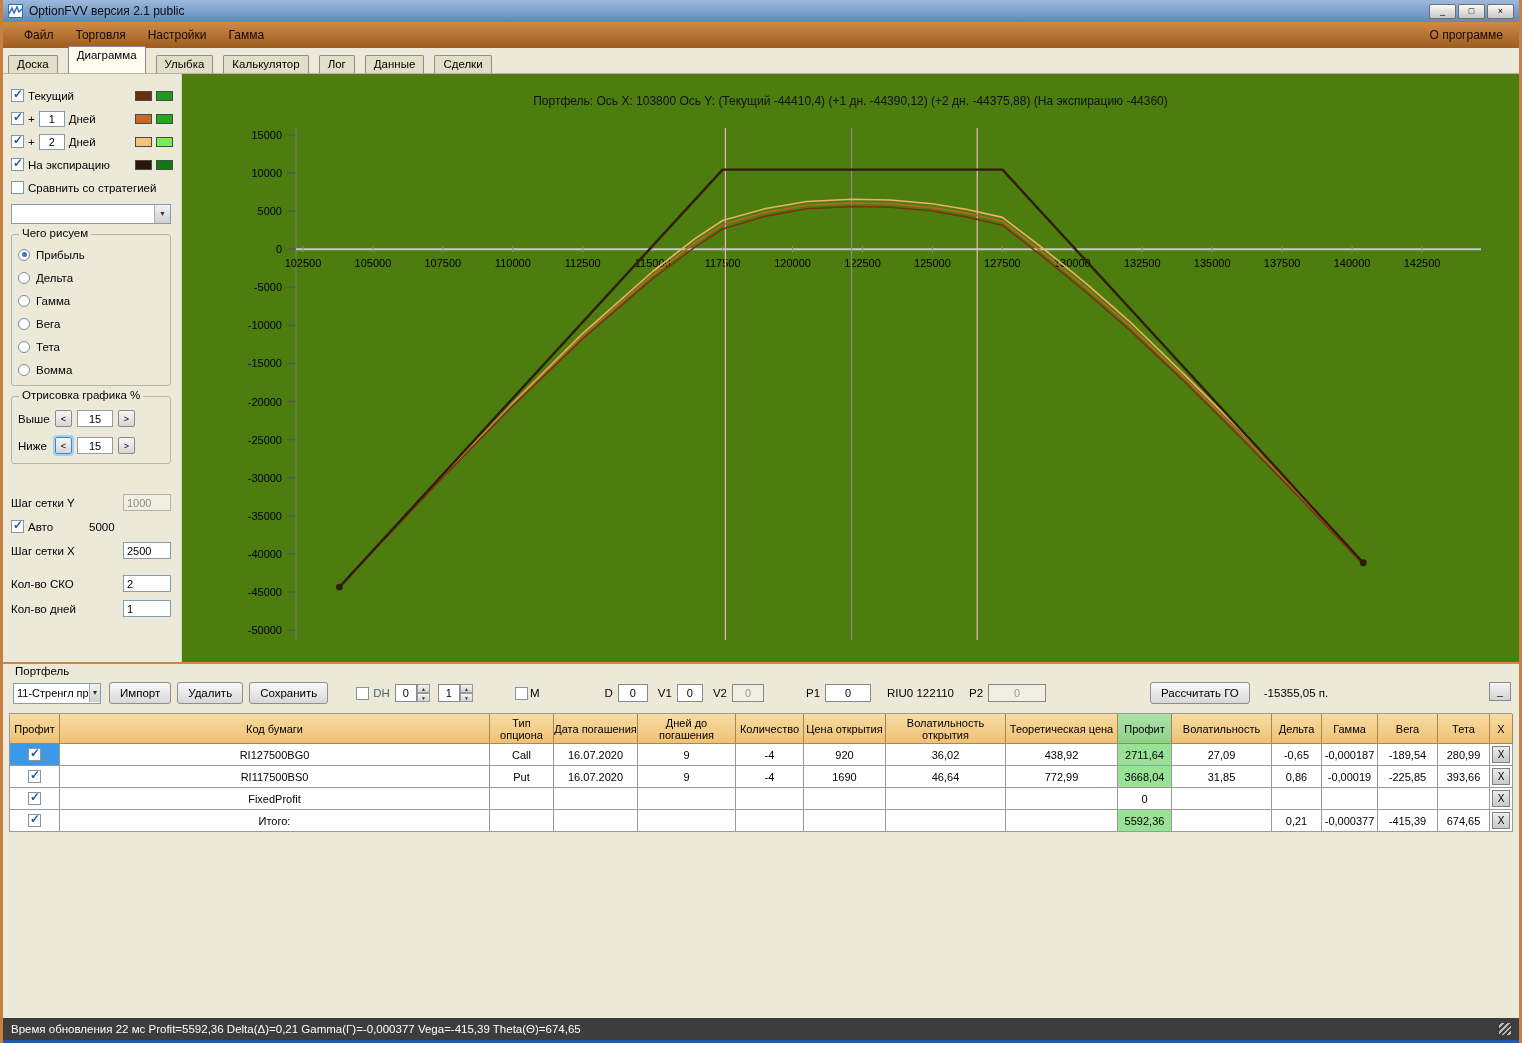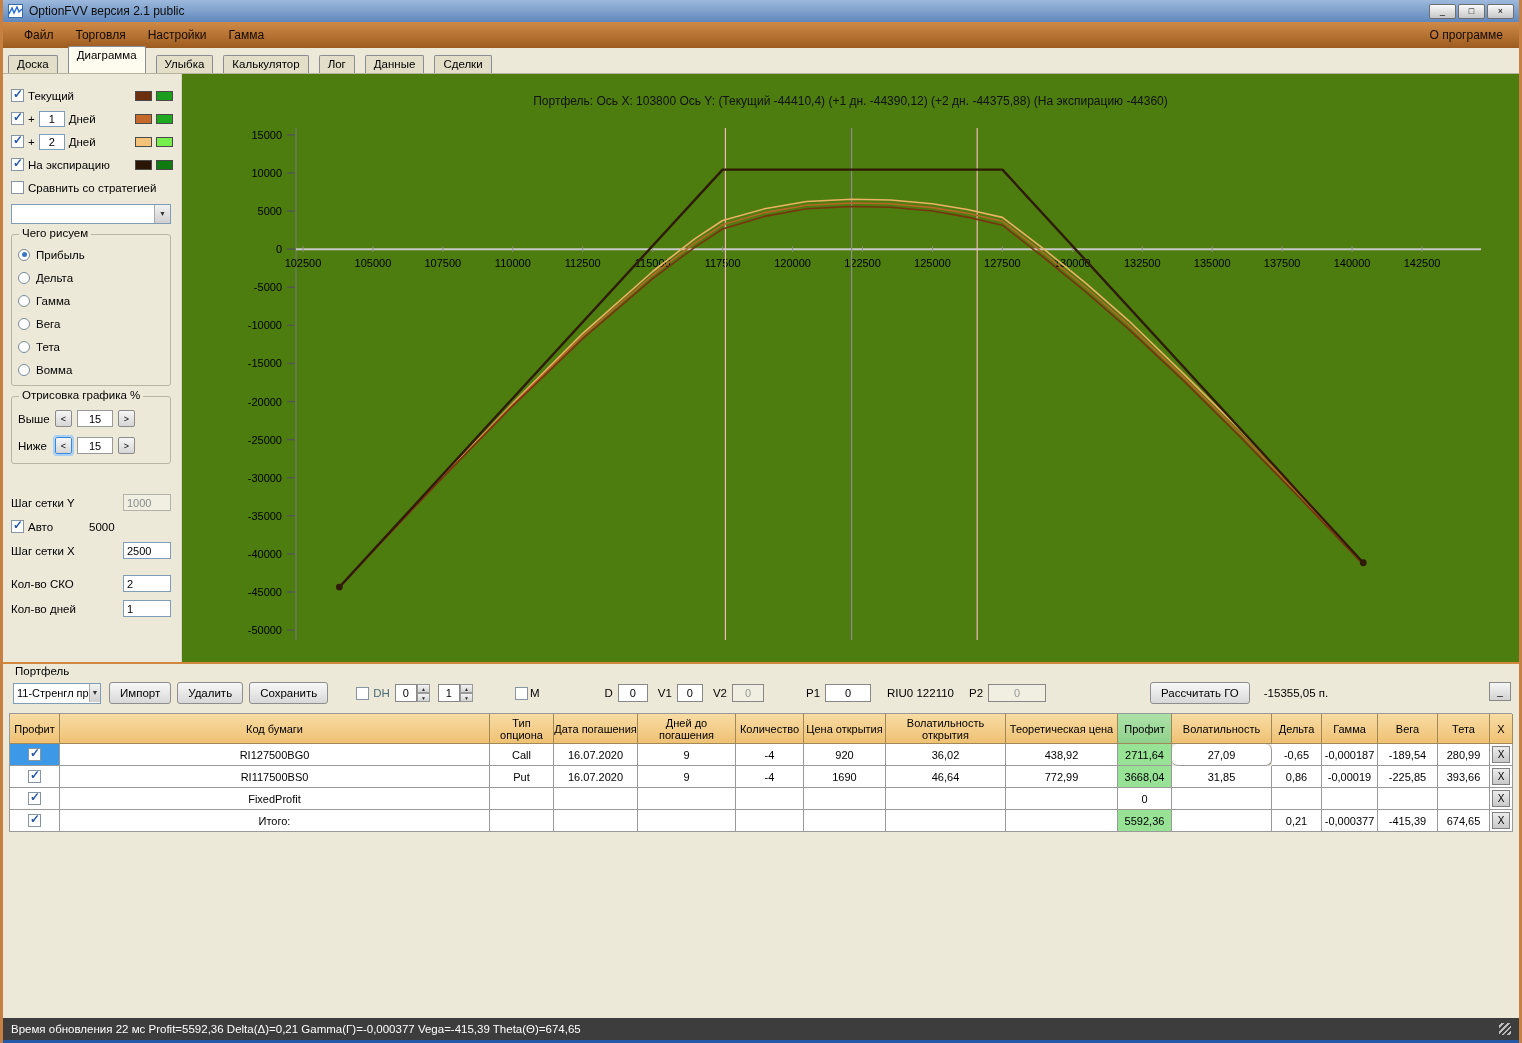--- a/index.html
+++ b/index.html
@@ -406,21 +406,21 @@
           </div>
           <div class="gcell" style="width: 430px;">RI127500BG0</div>
           <div class="gcell" style="width: 64px;">Call</div>
           <div class="gcell" style="width: 84px;">16.07.2020</div>
           <div class="gcell" style="width: 98px;">9</div>
           <div class="gcell" style="width: 68px;">-4</div>
           <div class="gcell" style="width: 82px;">920</div>
           <div class="gcell" style="width: 120px;">36,02</div>
           <div class="gcell" style="width: 112px;">438,92</div>
           <div class="gcell greenc" style="width: 54px;">2711,64</div>
-          <div class="gcell" style="width: 100px; border-radius: 6px;">27,09</div>
+          <div class="gcell" style="width: 100px;">27,09</div>
           <div class="gcell" style="width: 50px;">-0,65</div>
           <div class="gcell" style="width: 56px;">-0,000187</div>
           <div class="gcell" style="width: 60px;">-189,54</div>
           <div class="gcell" style="width: 52px;">280,99</div>
           <div class="gcell" style="width: 23px;">
             <button class="xbtn">X</button>
           </div>
         </div>
         <div class="grow">
           <div class="gcell" style="width: 50px;">

